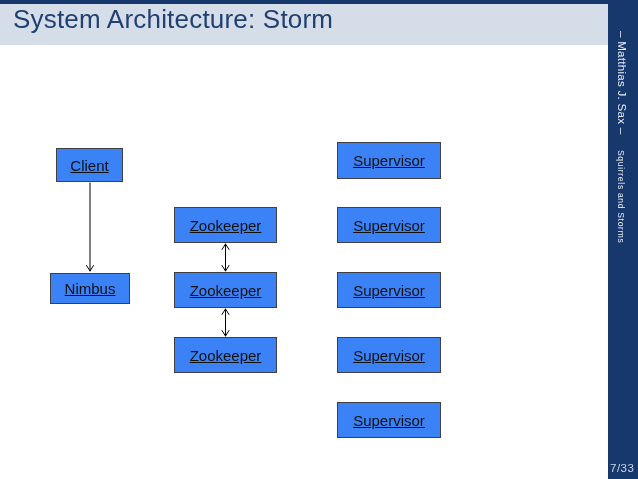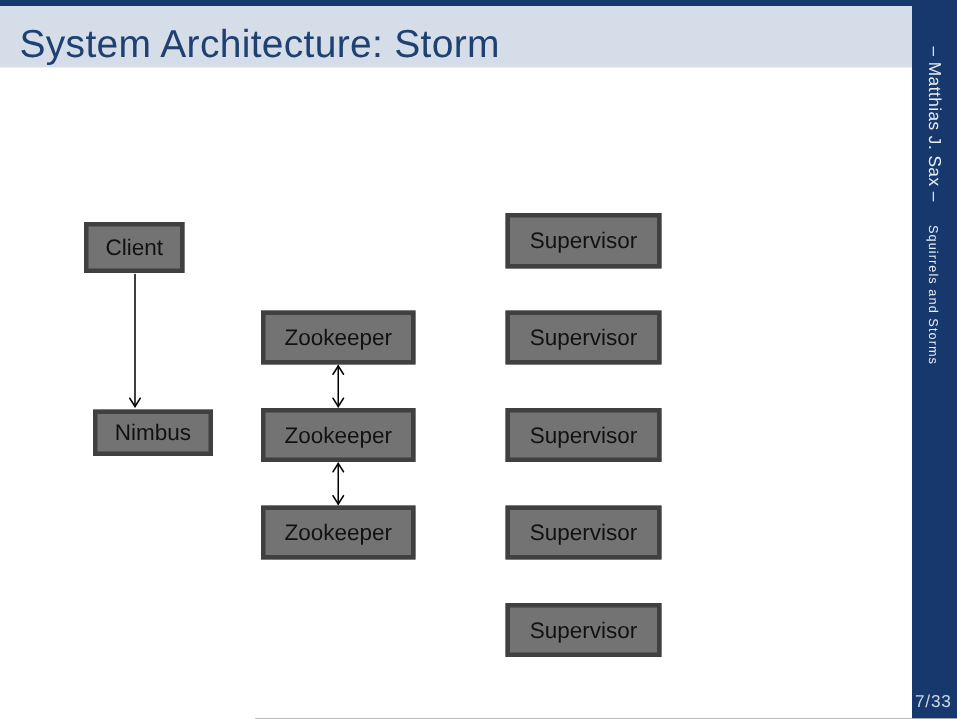--- a/index.html
+++ b/index.html
@@ -18,21 +18,21 @@
     font-family:"Liberation Sans", sans-serif;
     margin:0 auto;
   }
   .top-stripe{
     position:absolute;left:0;top:0;width:638px;height:4px;
     background:var(--navy);
   }
   .title-band{
     position:absolute;left:0;top:4px;width:608px;height:41px;
     background:var(--band);
-    display:flex;align-items:flex-end;
+    display:flex;align-items:flex-start;
     padding-left:13px;box-sizing:border-box;
   }
   .title-band h1{
     margin:0;
     font-size:26px;font-weight:normal;
     color:var(--title-text);
     letter-spacing:0.2px;
     white-space:nowrap;
   }
   .sidebar{
@@ -52,26 +52,27 @@
   .page-number{
     position:absolute;left:610px;bottom:5px;
     color:var(--pagenum);
     font-size:11.5px;
     letter-spacing:0.5px;
   }
   .diagram{position:absolute;left:0;top:0;width:608px;height:479px;}
   .edges{position:absolute;left:0;top:0;pointer-events:none;}
   .node{
     position:absolute;
-    border:3px solid #404040;
-    background:#737373;
+    border:1px solid #404040;
+    background:#3b82f6;
     box-sizing:border-box;
     display:flex;align-items:center;justify-content:center;
     font-size:15px;color:#111;
     white-space:nowrap;
+    text-decoration:underline;
   }
 </style>
 </head>
 <body>
 
 <div class="slide">
 
   <div class="top-stripe"></div>
 
   <div class="title-band">
@@ -84,21 +85,21 @@
         <path d="M 86.5 265.5 L 90 271 L 93.5 265.5" fill="none" stroke="#000" stroke-width="1" stroke-linecap="round"></path>
         <path d="M 225.5 244 L 225.5 271" fill="none" stroke="#000" stroke-width="1" stroke-linecap="round"></path>
         <path d="M 222 265.5 L 225.5 271 L 229 265.5" fill="none" stroke="#000" stroke-width="1" stroke-linecap="round"></path>
         <path d="M 222 249.5 L 225.5 244 L 229 249.5" fill="none" stroke="#000" stroke-width="1" stroke-linecap="round"></path>
         <path d="M 225.5 309 L 225.5 336" fill="none" stroke="#000" stroke-width="1" stroke-linecap="round"></path>
         <path d="M 222 330.5 L 225.5 336 L 229 330.5" fill="none" stroke="#000" stroke-width="1" stroke-linecap="round"></path>
         <path d="M 222 314.5 L 225.5 309 L 229 314.5" fill="none" stroke="#000" stroke-width="1" stroke-linecap="round"></path>
       </svg>
     <div id="nodes-layer">
         <div class="node" style="left: 56px; top: 148px; width: 67px; height: 34px;">Client</div>
-        <div class="node" style="left: 62px; top: 273px; width: 80px; height: 31px;">Nimbus</div>
+        <div class="node" style="left: 50px; top: 273px; width: 80px; height: 31px;">Nimbus</div>
         <div class="node" style="left: 174px; top: 207px; width: 103px; height: 36px;">Zookeeper</div>
         <div class="node" style="left: 174px; top: 272px; width: 103px; height: 36px;">Zookeeper</div>
         <div class="node" style="left: 174px; top: 337px; width: 103px; height: 36px;">Zookeeper</div>
         <div class="node" style="left: 337px; top: 142px; width: 104px; height: 37px;">Supervisor</div>
         <div class="node" style="left: 337px; top: 207px; width: 104px; height: 36px;">Supervisor</div>
         <div class="node" style="left: 337px; top: 272px; width: 104px; height: 36px;">Supervisor</div>
         <div class="node" style="left: 337px; top: 337px; width: 104px; height: 36px;">Supervisor</div>
         <div class="node" style="left: 337px; top: 402px; width: 104px; height: 36px;">Supervisor</div>
       </div>
   </div>

